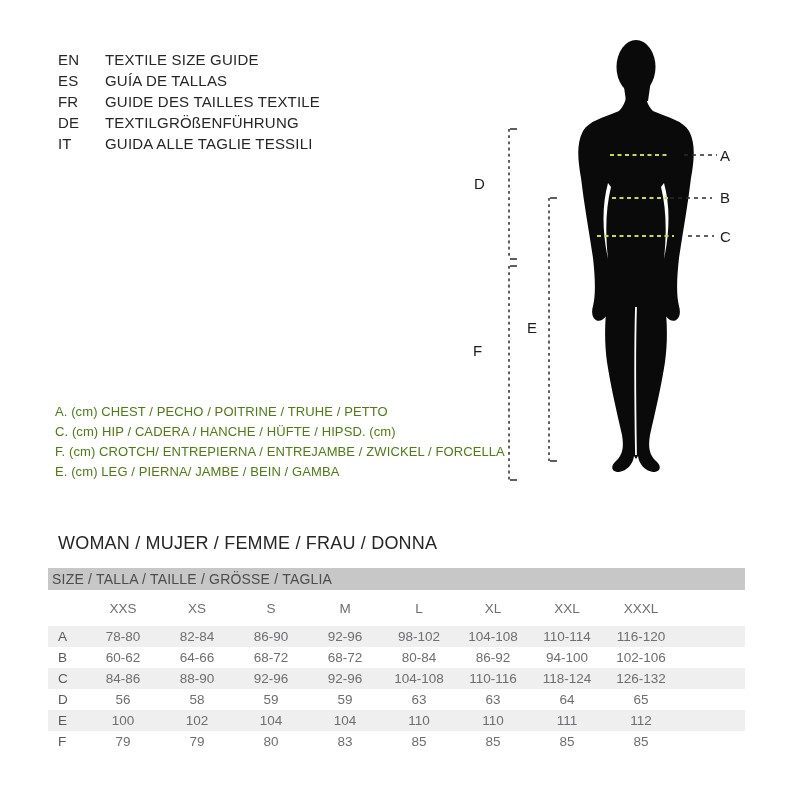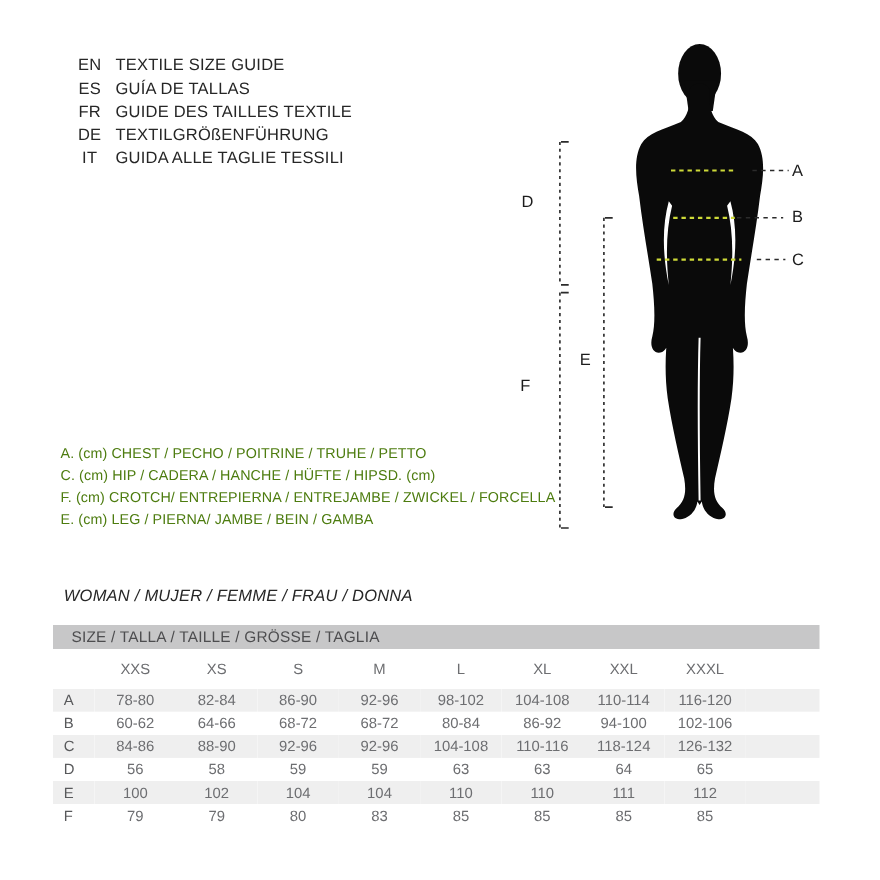--- a/index.html
+++ b/index.html
@@ -10,21 +10,21 @@
     --text-dark:#262626;
     --text-gray:#6d6e71;
     --label-gray:#58595b;
     --silhouette:#0a0a0a;
   }
   *{margin:0;padding:0;box-sizing:border-box;}
   html,body{width:800px;height:800px;background:#ffffff;overflow:hidden;}
   body{position:relative;font-family:"Liberation Sans",sans-serif;-webkit-font-smoothing:antialiased;}
 
   
-  .langs{position:absolute;left:58px;top:49px;color:var(--text-dark);text-align:center;}
+  .langs{position:absolute;left:58px;top:49px;color:var(--text-dark);}
   .lang-row{display:flex;line-height:21px;font-size:15px;letter-spacing:.2px;}
   .lang-code{width:47px;flex:0 0 47px;}
   .lang-name{white-space:nowrap;}
 
   
   .figure-svg{position:absolute;left:455px;top:15px;width:320px;height:480px;}
   .yline{stroke:var(--accent-yellow);stroke-width:2;stroke-dasharray:4 3.5;fill:none;}
   .gline{stroke:var(--dash-dark);stroke-width:1.4;stroke-dasharray:4 4;fill:none;}
   .vline{stroke:var(--dash-dark);stroke-width:1.5;stroke-dasharray:2.8 3.4;fill:none;}
   .tick{stroke:var(--dash-dark);stroke-width:1.5;fill:none;}
@@ -32,26 +32,26 @@
   .gap{fill:#ffffff;}
   .gap-line{stroke:#ffffff;stroke-width:1.8;fill:none;}
 
   .fig-label{position:absolute;font-size:15px;color:#1c1c1c;letter-spacing:.3px;}
 
   
   .legend{position:absolute;left:55px;top:402px;color:#4d7c0f;}
   .legend-item{font-size:13px;line-height:20px;white-space:nowrap;letter-spacing:.1px;}
 
   
-  .gender{position:absolute;left:58px;top:533px;font-size:15px;color:var(--text-dark);letter-spacing:.2px;font-style:italic;}
+  .gender{position:absolute;left:58px;top:533px;font-size:18px;color:var(--text-dark);letter-spacing:.2px;}
 
   
   .size-table{position:absolute;left:48px;top:568px;width:697px;border-collapse:collapse;table-layout:fixed;}
   .size-table td{font-size:13.5px;text-align:center;vertical-align:middle;height:21px;color:var(--text-gray);overflow:hidden;white-space:nowrap;}
-  .size-table .band-cell{background:var(--band-gray);color:#4d4d4f;font-size:14px;text-align:left;padding-left:17px;height:22px;letter-spacing:.2px;}
+  .size-table .band-cell{background:var(--band-gray);color:#4d4d4f;font-size:14px;text-align:left;padding-left:4px;height:22px;letter-spacing:.2px;}
   .size-table .colhead td{height:36px;color:var(--text-gray);}
   .size-table .row-letter{color:var(--label-gray);text-align:left;padding-left:10px;}
   .size-table tr.stripe td{background:var(--stripe-gray);}
 </style>
 </head>
 <body>
 
 <div class="langs">
   <div class="lang-row">
     <span class="lang-code">EN</span>

